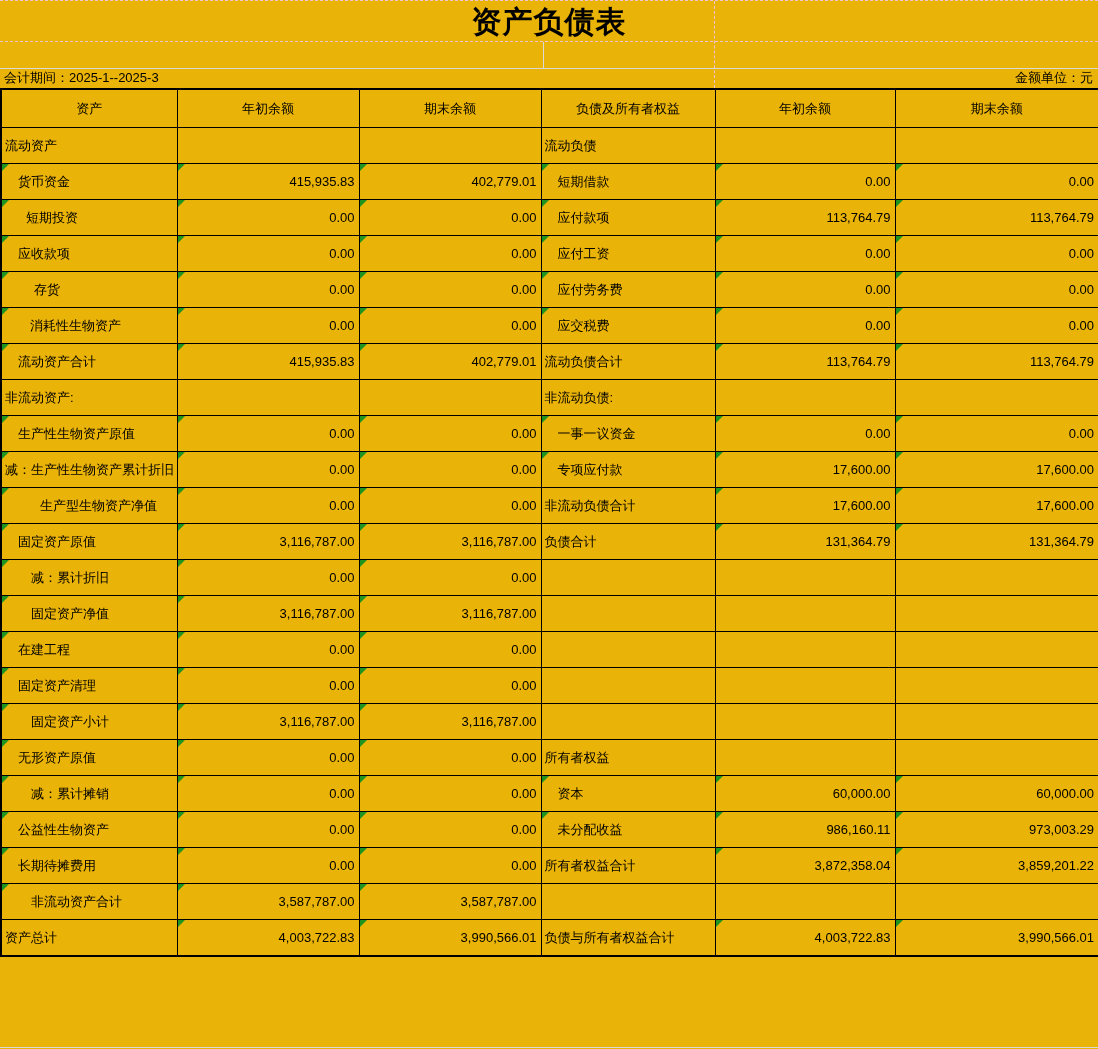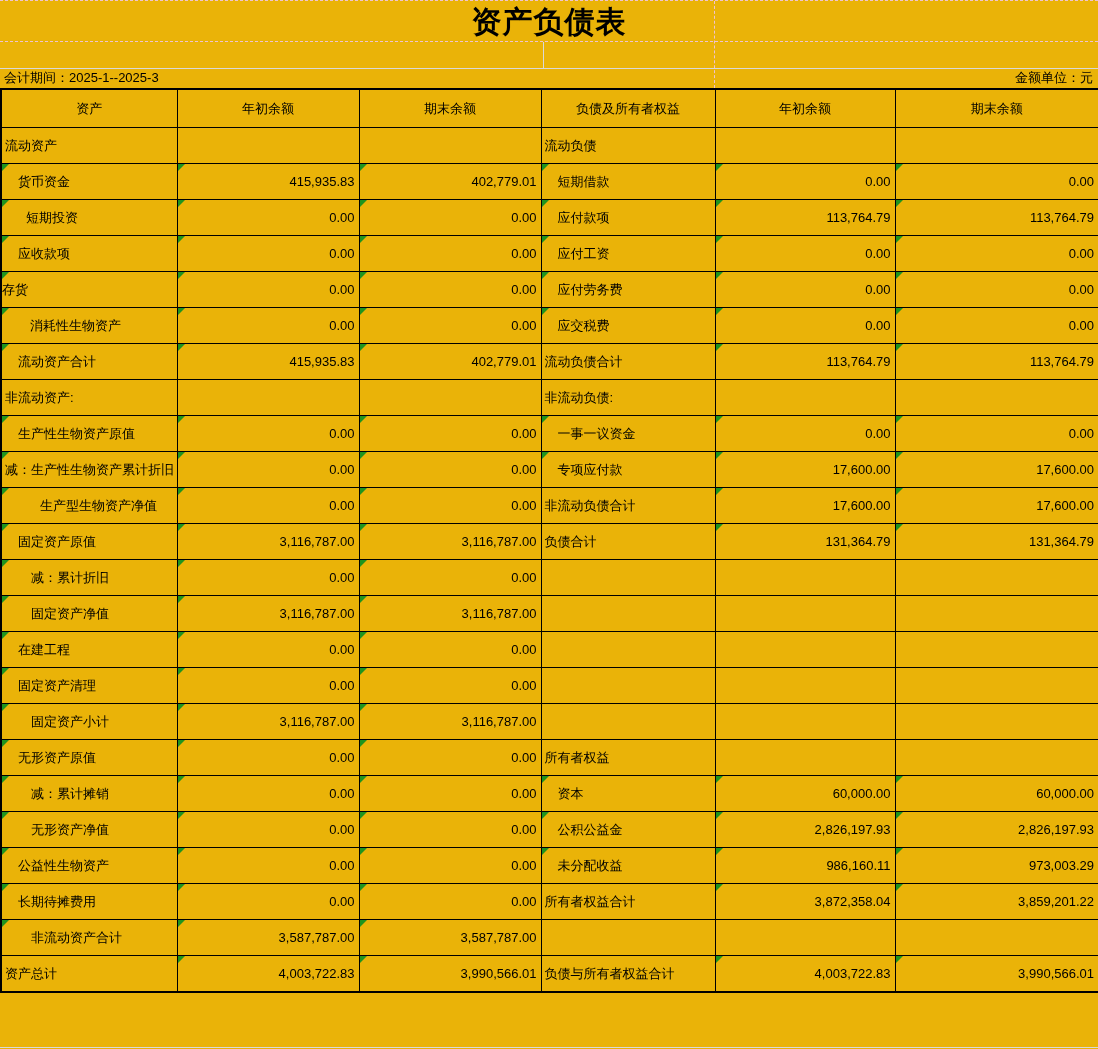--- a/index.html
+++ b/index.html
@@ -98,21 +98,21 @@
         </tr>
         <tr>
           <td class="lbl g" style="padding-left: 16px;">应收款项</td>
           <td class="val g">0.00</td>
           <td class="val g">0.00</td>
           <td class="lbl g" style="padding-left: 16px;">应付工资</td>
           <td class="val g">0.00</td>
           <td class="val g">0.00</td>
         </tr>
         <tr>
-          <td class="lbl g" style="padding-left: 0;">存货</td>
+          <td class="lbl g" style="padding-left: 32px;">存货</td>
           <td class="val g">0.00</td>
           <td class="val g">0.00</td>
           <td class="lbl g" style="padding-left: 16px;">应付劳务费</td>
           <td class="val g">0.00</td>
           <td class="val g">0.00</td>
         </tr>
         <tr>
           <td class="lbl g" style="padding-left: 28px;">消耗性生物资产</td>
           <td class="val g">0.00</td>
           <td class="val g">0.00</td>
@@ -216,28 +216,20 @@
           <td class="val"></td>
           <td class="val"></td>
         </tr>
         <tr>
           <td class="lbl g" style="padding-left: 29px;">减：累计摊销</td>
           <td class="val g">0.00</td>
           <td class="val g">0.00</td>
           <td class="lbl g" style="padding-left: 16px;">资本</td>
           <td class="val g">60,000.00</td>
           <td class="val g">60,000.00</td>
-        </tr>
-        <tr>
-          <td class="lbl g" style="padding-left: 29px;">无形资产净值</td>
-          <td class="val g">0.00</td>
-          <td class="val g">0.00</td>
-          <td class="lbl g" style="padding-left: 16px;">公积公益金</td>
-          <td class="val g">2,826,197.93</td>
-          <td class="val g">2,826,197.93</td>
         </tr>
         <tr>
           <td class="lbl g" style="padding-left: 16px;">公益性生物资产</td>
           <td class="val g">0.00</td>
           <td class="val g">0.00</td>
           <td class="lbl g" style="padding-left: 16px;">未分配收益</td>
           <td class="val g">986,160.11</td>
           <td class="val g">973,003.29</td>
         </tr>
         <tr>

